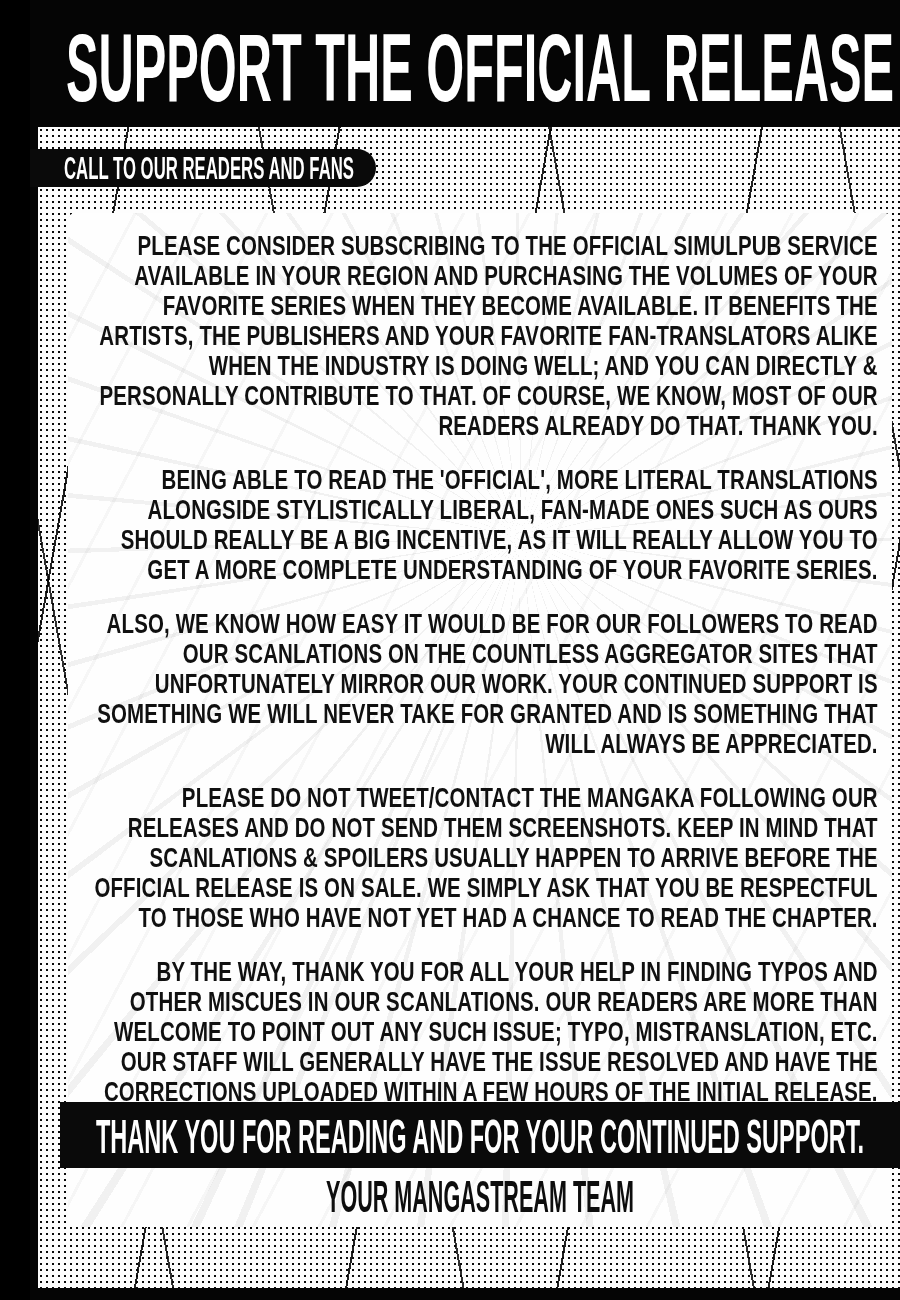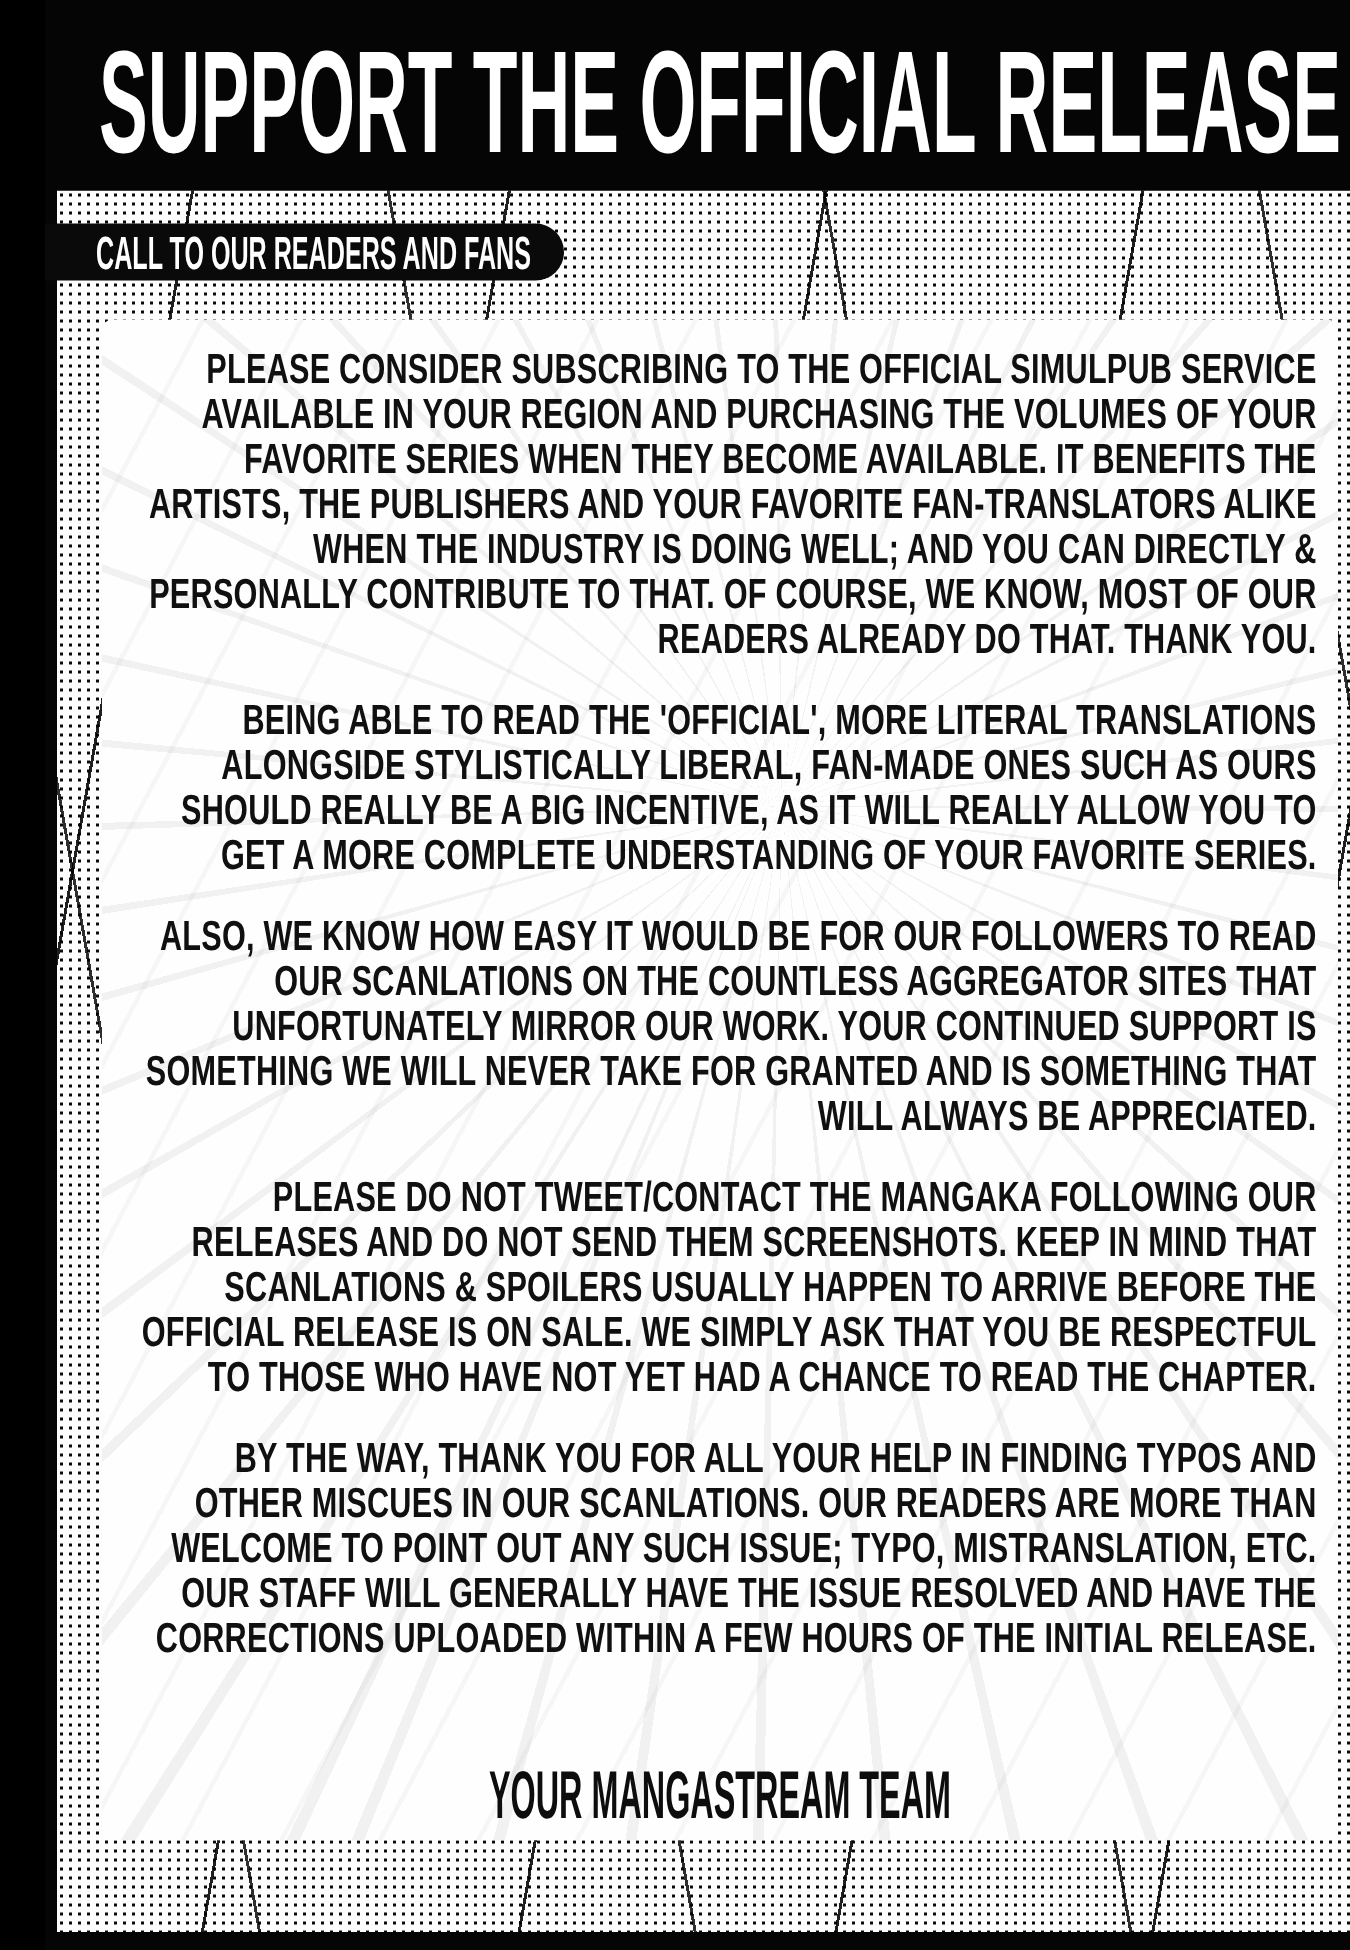--- a/index.html
+++ b/index.html
@@ -109,20 +109,25 @@
   <div class="panel">
     <div class="copy">
       <p>PLEASE CONSIDER SUBSCRIBING TO THE OFFICIAL SIMULPUB SERVICE AVAILABLE IN YOUR REGION AND PURCHASING THE VOLUMES OF YOUR FAVORITE SERIES WHEN THEY BECOME AVAILABLE. IT BENEFITS THE ARTISTS, THE PUBLISHERS AND YOUR FAVORITE FAN-TRANSLATORS ALIKE WHEN THE INDUSTRY IS DOING WELL; AND YOU CAN DIRECTLY &amp; PERSONALLY CONTRIBUTE TO THAT. OF COURSE, WE KNOW, MOST OF OUR READERS ALREADY DO THAT. THANK YOU.</p>
       <p>BEING ABLE TO READ THE 'OFFICIAL', MORE LITERAL TRANSLATIONS ALONGSIDE STYLISTICALLY LIBERAL, FAN-MADE ONES SUCH AS OURS SHOULD REALLY BE A BIG INCENTIVE, AS IT WILL REALLY ALLOW YOU TO GET A MORE COMPLETE UNDERSTANDING OF YOUR FAVORITE SERIES.</p>
       <p>ALSO, WE KNOW HOW EASY IT WOULD BE FOR OUR FOLLOWERS TO READ OUR SCANLATIONS ON THE COUNTLESS AGGREGATOR SITES THAT UNFORTUNATELY MIRROR OUR WORK. YOUR CONTINUED SUPPORT IS SOMETHING WE WILL NEVER TAKE FOR GRANTED AND IS SOMETHING THAT WILL ALWAYS BE APPRECIATED.</p>
       <p>PLEASE DO NOT TWEET/CONTACT THE MANGAKA FOLLOWING OUR RELEASES AND DO NOT SEND THEM SCREENSHOTS. KEEP IN MIND THAT SCANLATIONS &amp; SPOILERS USUALLY HAPPEN TO ARRIVE BEFORE THE OFFICIAL RELEASE IS ON SALE. WE SIMPLY ASK THAT YOU BE RESPECTFUL TO THOSE WHO HAVE NOT YET HAD A CHANCE TO READ THE CHAPTER.</p>
       <p>BY THE WAY, THANK YOU FOR ALL YOUR HELP IN FINDING TYPOS AND OTHER MISCUES IN OUR SCANLATIONS. OUR READERS ARE MORE THAN WELCOME TO POINT OUT ANY SUCH ISSUE; TYPO, MISTRANSLATION, ETC. OUR STAFF WILL GENERALLY HAVE THE ISSUE RESOLVED AND HAVE THE CORRECTIONS UPLOADED WITHIN A FEW HOURS OF THE INITIAL RELEASE.</p>
     </div>
   </div>
 
+  <div class="thanks-banner">
+    <svg width="800" height="66" viewBox="0 0 800 66">
+      <text x="400" y="51" text-anchor="middle" font-size="48" fill="#ffffff" textLength="768" lengthAdjust="spacingAndGlyphs">THANK YOU FOR READING AND FOR YOUR CONTINUED SUPPORT.</text>
+    </svg>
+  </div>
 
   <div class="team-row">
     <svg width="330" height="50" viewBox="0 0 330 50">
       <text x="165" y="40" text-anchor="middle" font-size="45" fill="#0d0d0d" textLength="308" lengthAdjust="spacingAndGlyphs">YOUR MANGASTREAM TEAM</text>
     </svg>
   </div>
 
 </div>
 
 </body></html>

